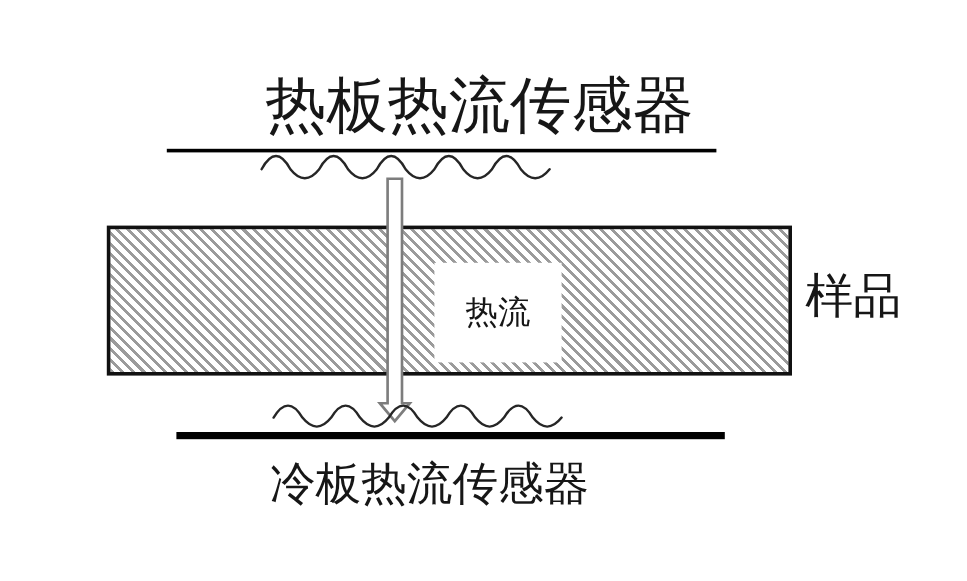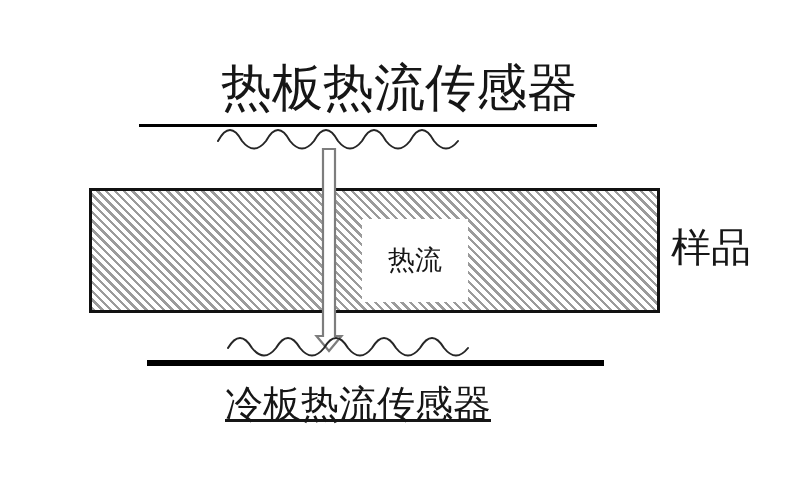--- a/index.html
+++ b/index.html
@@ -12,21 +12,21 @@
     color:#161616;
   }
   .abs{position:absolute;}
   .label{
     color:#161616;
     white-space:nowrap;
     line-height:1.05;
     user-select:none;
   }
   .label-top{left:221px;top:61px;font-size:51px;letter-spacing:0px;}
-  .label-bottom{left:225px;top:385px;font-size:38px;text-decoration:underline;}
+  .label-bottom{left:225px;top:385px;font-size:38px;}
   .label-sample{left:671px;top:226px;font-size:40px;}
   .sample-rect{
     left:89px;top:188px;
     width:565px;height:119px;
     border:3px solid #111111;
     background:
       repeating-linear-gradient(45deg,
         #9b9b9b 0px, #9b9b9b 2.4px,
         #ffffff 2.4px, #ffffff 6.2px);
   }

